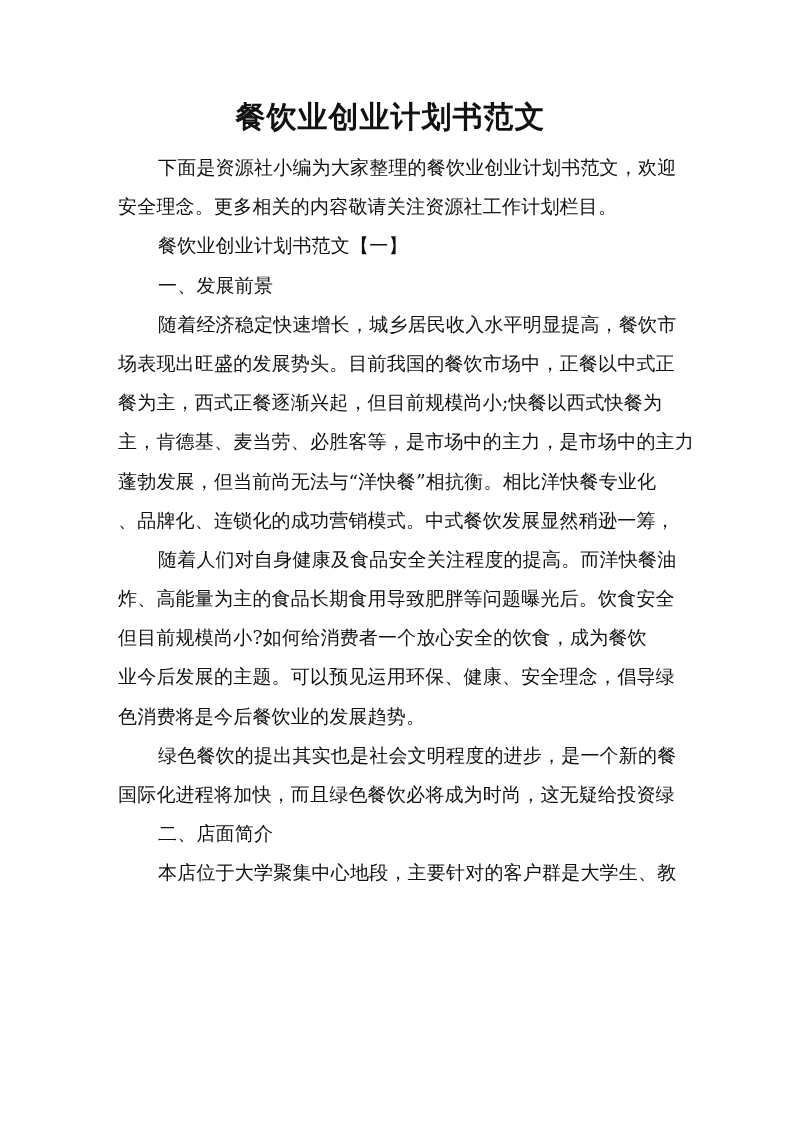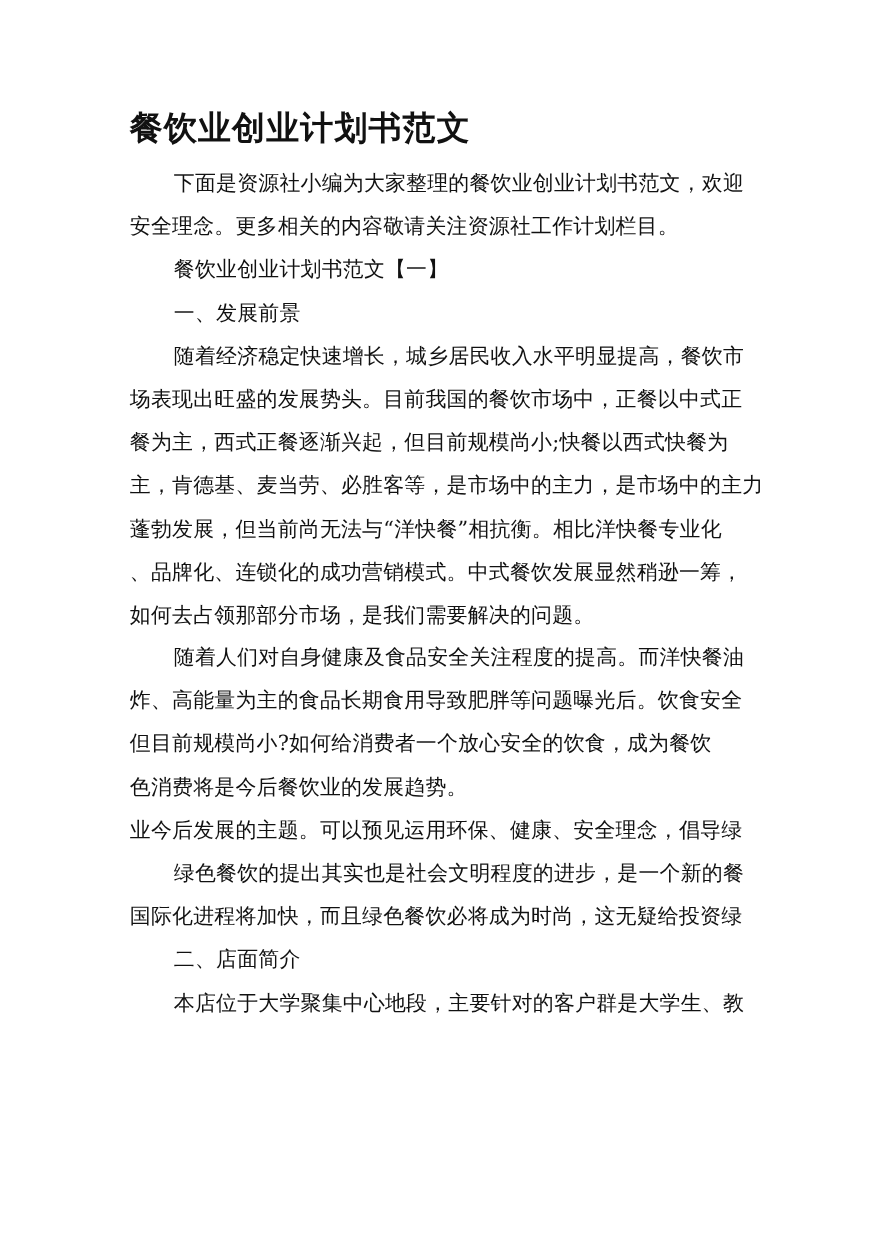--- a/index.html
+++ b/index.html
@@ -19,21 +19,21 @@
       position: absolute;
       left: 118px;
       top: 0;
       width: 545px;
     }
     .title {
       position: absolute;
       left: 0;
       top: 97px;
       width: 545px;
-      text-align: left;
+      text-align: center;
       font-size: 30px;
       font-weight: bold;
       letter-spacing: 1px;
       line-height: 40px;
       white-space: nowrap;
       font-family: Liberation Serif, serif;
     }
     .body {
       position: absolute;
       left: 0;
@@ -61,24 +61,23 @@
     <div class="line indent">下面是资源社小编为大家整理的餐饮业创业计划书范文，欢迎</div>
     <div class="line">安全理念。更多相关的内容敬请关注资源社工作计划栏目。</div>
     <div class="line indent">餐饮业创业计划书范文【一】</div>
     <div class="line indent">一、发展前景</div>
     <div class="line indent">随着经济稳定快速增长，城乡居民收入水平明显提高，餐饮市</div>
     <div class="line">场表现出旺盛的发展势头。目前我国的餐饮市场中，正餐以中式正</div>
     <div class="line">餐为主，西式正餐逐渐兴起，但目前规模尚小;快餐以西式快餐为</div>
     <div class="line">主，肯德基、麦当劳、必胜客等，是市场中的主力，是市场中的主力</div>
     <div class="line">蓬勃发展，但当前尚无法与“洋快餐”相抗衡。相比洋快餐专业化</div>
     <div class="line">、品牌化、连锁化的成功营销模式。中式餐饮发展显然稍逊一筹，</div>
-    <div class="line">如何去占领那部分市场，是我们需要解决的问题。</div>
     <div class="line indent">随着人们对自身健康及食品安全关注程度的提高。而洋快餐油</div>
     <div class="line">炸、高能量为主的食品长期食用导致肥胖等问题曝光后。饮食安全</div>
     <div class="line">但目前规模尚小?如何给消费者一个放心安全的饮食，成为餐饮</div>
+    <div class="line">业今后发展的主题。可以预见运用环保、健康、安全理念，倡导绿</div>
     <div class="line">色消费将是今后餐饮业的发展趋势。</div>
-    <div class="line">业今后发展的主题。可以预见运用环保、健康、安全理念，倡导绿</div>
     <div class="line indent">绿色餐饮的提出其实也是社会文明程度的进步，是一个新的餐</div>
     <div class="line">国际化进程将加快，而且绿色餐饮必将成为时尚，这无疑给投资绿</div>
     <div class="line indent">二、店面简介</div>
     <div class="line indent">本店位于大学聚集中心地段，主要针对的客户群是大学生、教</div>
   </div>
 </div>
 
 </body></html>

